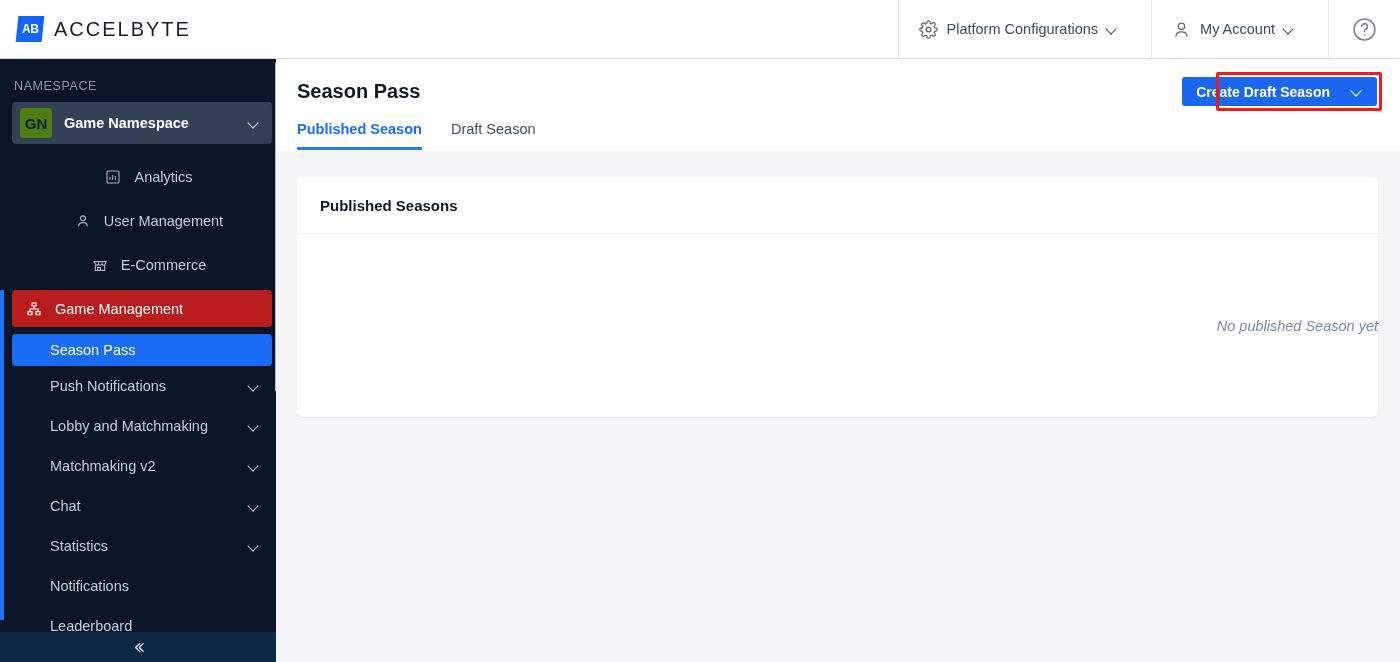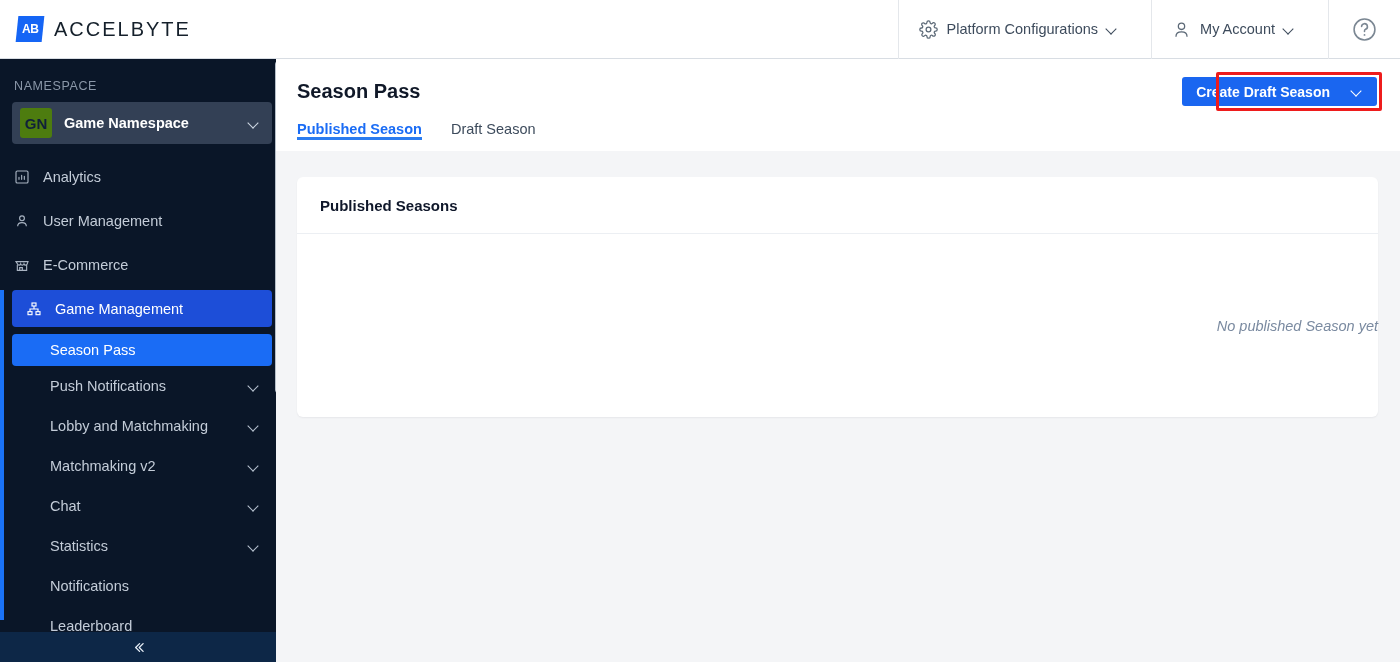--- a/index.html
+++ b/index.html
@@ -76,23 +76,23 @@
   .ns-chev { margin-left: auto; color: #cfd8e3; }
 
   .sb-menu { margin-top: 14px; }
   .sb-row {
     display: flex; align-items: center; height: 37px;
     padding-left: 14px; color: #c3ccd8; font-size: 14.5px;
     cursor: pointer; position: relative;
   }
   .sb-row .ico { width: 22px; color: #a9b4c2; display: flex; align-items: center; }
   .sb-row .txt { margin-left: 7px; }
-  .sb-row.top-level { margin-bottom: 7px; }
+  .sb-row.top-level { margin-bottom: 7px; justify-content: center; }
   .sb-row.active-parent {
-    background: #1d4ed8; color: #ffffff; border-radius: 4px;
+    background: #b91c1c; color: #ffffff; border-radius: 4px;
     margin: 0 12px 7px 12px; padding-left: 14px; height: 37px;
   }
   .sb-row.active-parent .ico { color: #ffffff; }
   .accent {
     position: absolute; left: 0; width: 4px; background: #1a73f8;
   }
   .sb-sub {
     display: flex; align-items: center; height: 40px;
     margin: 0 12px; padding: 0 12px 0 38px;
     color: #c3ccd8; font-size: 14.5px; cursor: pointer; border-radius: 4px;
@@ -110,21 +110,21 @@
   }
 
   
   .main { position: absolute; top: 59px; left: 276px; width: 1124px; height: 603px; background: #f4f5f7; }
   .main-head { background: #ffffff; height: 92px; position: relative; }
   .page-title {
     position: absolute; left: 21px; top: 21px;
     font-size: 20px; font-weight: bold; color: #101828;
   }
   .tabs { position: absolute; left: 21px; top: 62px; display: flex; gap: 29px; }
-  .tab { font-size: 14.5px; color: #3d4b5c; cursor: pointer; }
+  .tab { font-size: 14.5px; color: #3d4b5c; padding-bottom: 10px; cursor: pointer; }
   .tab.active { color: #1a6cf5; font-weight: bold; border-bottom: 3px solid #2b7cf0; }
   .cta {
     position: absolute; right: 23px; top: 18px;
     height: 29px; background: #1a66f0; color: #ffffff;
     border: none; border-radius: 3px;
     font-size: 14px; font-weight: bold;
     display: flex; align-items: center; gap: 22px;
     padding: 0 14px; cursor: pointer;
     font-family: "Liberation Sans", sans-serif;
   }

